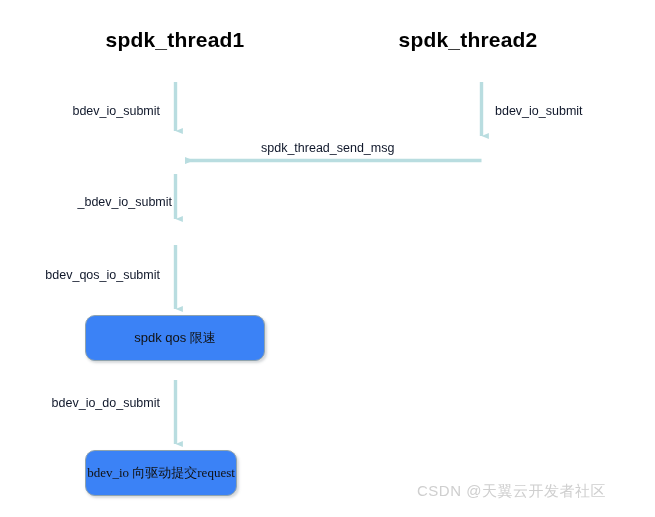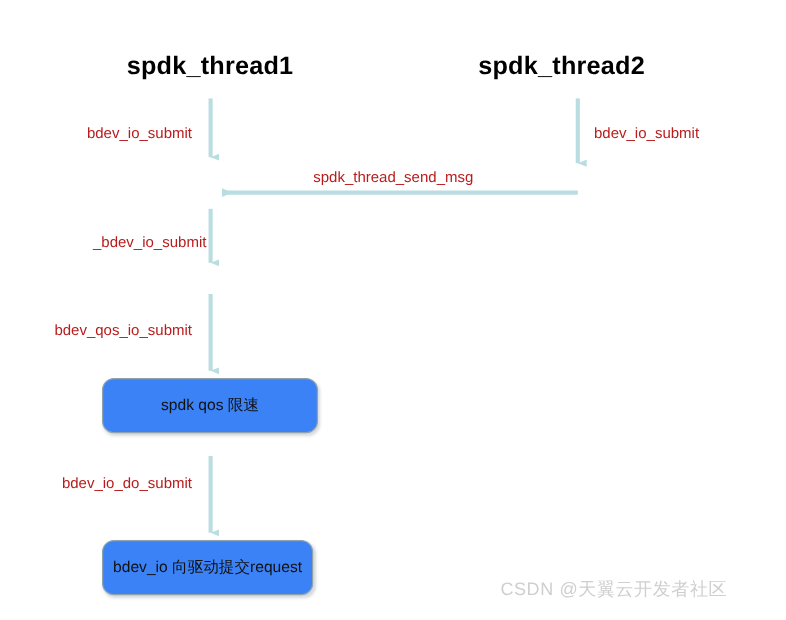--- a/index.html
+++ b/index.html
@@ -19,26 +19,25 @@
   }
   .lane-title {
     position: absolute;
     font-size: 21px;
     font-weight: bold;
     color: #000000;
     letter-spacing: 0.2px;
     white-space: nowrap;
     transform: translateX(-50%);
     text-align: right;
-    margin-top: 16px;
   }
   .edge-label {
     position: absolute;
     font-size: 12.5px;
-    color: #b91c1c;
+    color: #0f172a;
     white-space: nowrap;
   }
   .edge-label.right-align {
     transform: translateX(-100%);
   }
   .node-box {
     position: absolute;
     box-sizing: border-box;
     background: #3b82f6;
     border: 1.6px solid #8fa3ad;
@@ -99,17 +98,17 @@
   <div class="lane-title" style="left:468px; top:28px;">spdk_thread2</div>
 
   <div class="edge-label right-align" style="left:160px; top:104px;">bdev_io_submit</div>
   <div class="edge-label" style="left:495px; top:104px;">bdev_io_submit</div>
   <div class="edge-label" style="left:261px; top:141px;">spdk_thread_send_msg</div>
   <div class="edge-label right-align" style="left:172px; top:195px;">_bdev_io_submit</div>
   <div class="edge-label right-align" style="left:160px; top:396px;">bdev_io_do_submit</div>
   <div class="edge-label right-align" style="left:160px; top:268px;">bdev_qos_io_submit</div>
 
   <div class="node-box" style="left:85px; top:315px; width:180px; height:46px;">spdk qos 限速</div>
-  <div class="node-box" style="left:85px; top:450px; width:176px; height:46px;">bdev_io 向驱动提交request</div>
+  <div class="node-box" style="left:85px; top:450px; width:152px; height:46px;font-family:Liberation Serif, serif;">bdev_io 向驱动提交request</div>
 
   <div class="watermark" style="left:417px; top:482px;">CSDN @天翼云开发者社区</div>
 
 </div>
 
 </body></html>

